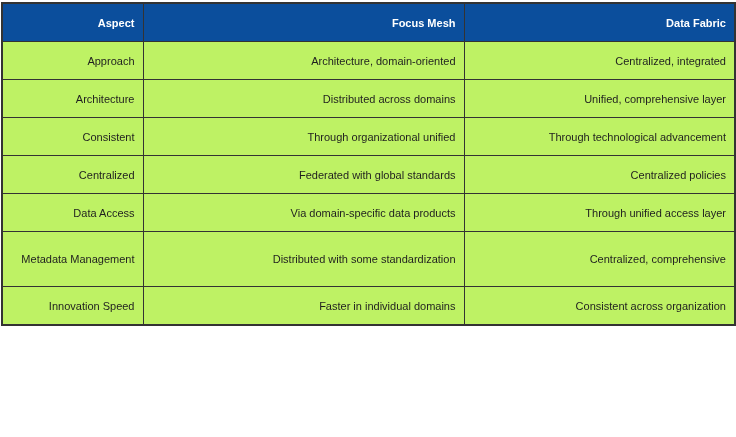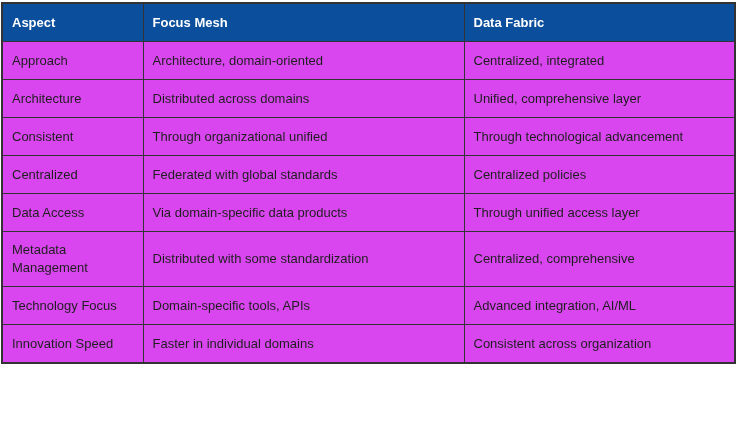--- a/index.html
+++ b/index.html
@@ -21,36 +21,36 @@
     width: 733px;
     border: 2px solid #333333;
   }
   table.comparison col.col-aspect  { width: 141px; }
   table.comparison col.col-mesh    { width: 321px; }
   table.comparison col.col-fabric  { width: 271px; }
   th, td {
     border: 1px solid #333333;
     padding: 2px 8px 2px 9px;
     vertical-align: middle;
-    text-align: left;
-    font-size: 13px;
+    text-align: right;
+    font-size: 11px;
     line-height: 18px;
     overflow: hidden;
   }
   thead th {
     background: #0b4e9c;
     color: #ffffff;
     font-weight: bold;
     height: 33px;
   }
   tbody td {
     color: #1f1f1f;
     font-weight: normal;
     height: 33px; 
-    background: #d946ef;
+    background: #bef264;
     margin-top: 36px;
   }
   tr.tall td {
     height: 50px; 
   }
 </style>
 </head>
 <body>
 
 <div class="table-wrap">
@@ -92,24 +92,19 @@
         <td>Data Access</td>
         <td>Via domain-specific data products</td>
         <td>Through unified access layer</td>
       </tr>
       <tr class="tall">
         <td>Metadata Management</td>
         <td>Distributed with some standardization</td>
         <td>Centralized, comprehensive</td>
       </tr>
       <tr>
-        <td>Technology Focus</td>
-        <td>Domain-specific tools, APIs</td>
-        <td>Advanced integration, AI/ML</td>
-      </tr>
-      <tr>
         <td>Innovation Speed</td>
         <td>Faster in individual domains</td>
         <td>Consistent across organization</td>
       </tr>
     </tbody>
   </table>
 </div>
 
 </body></html>

